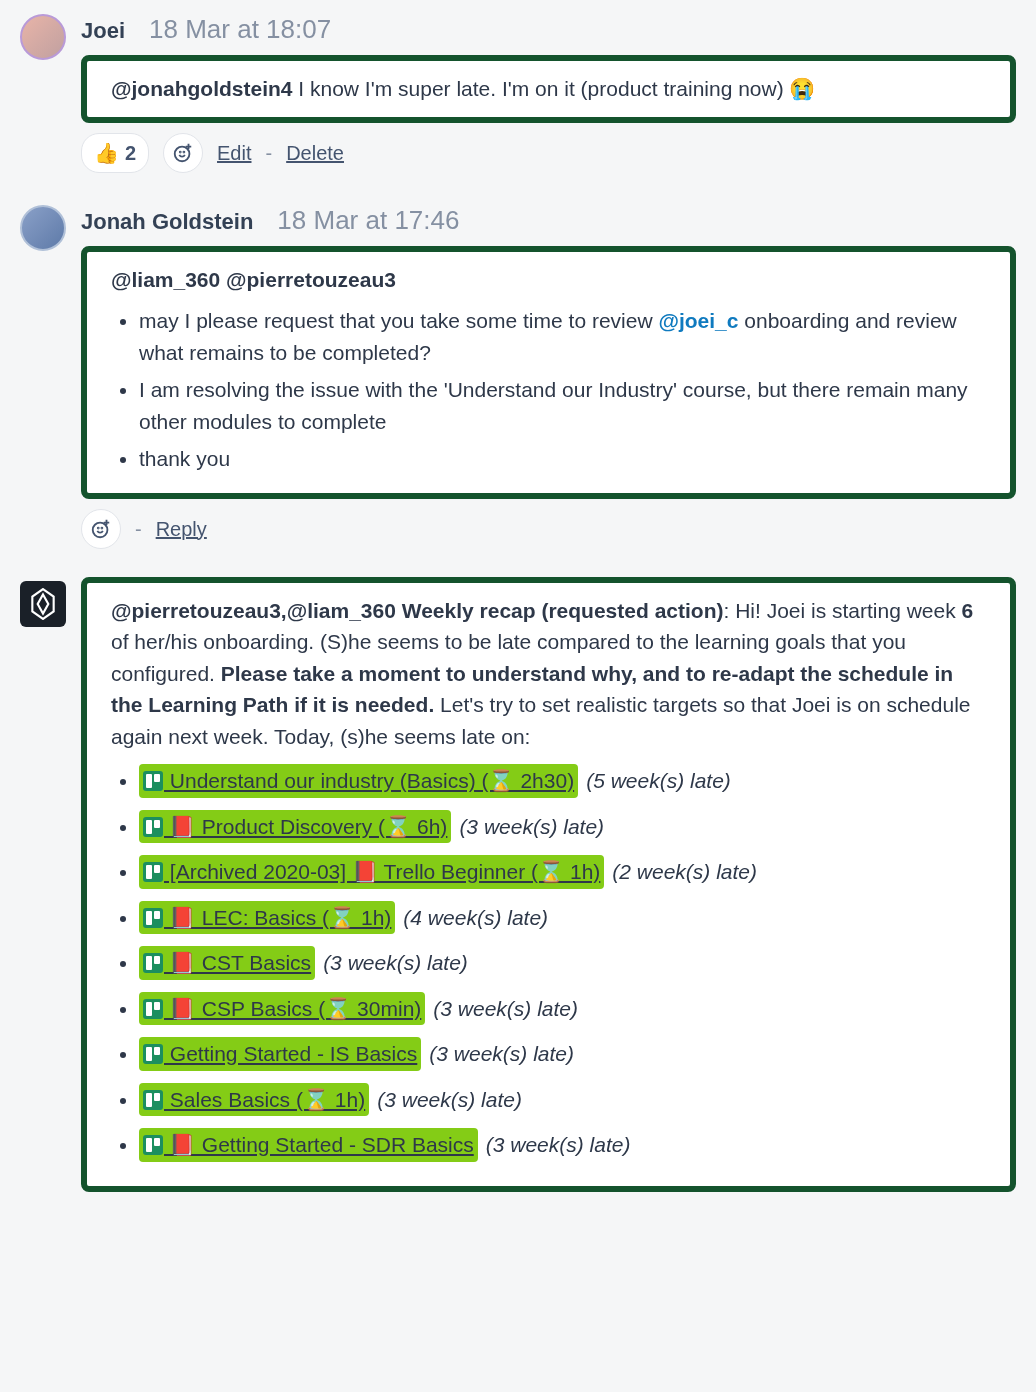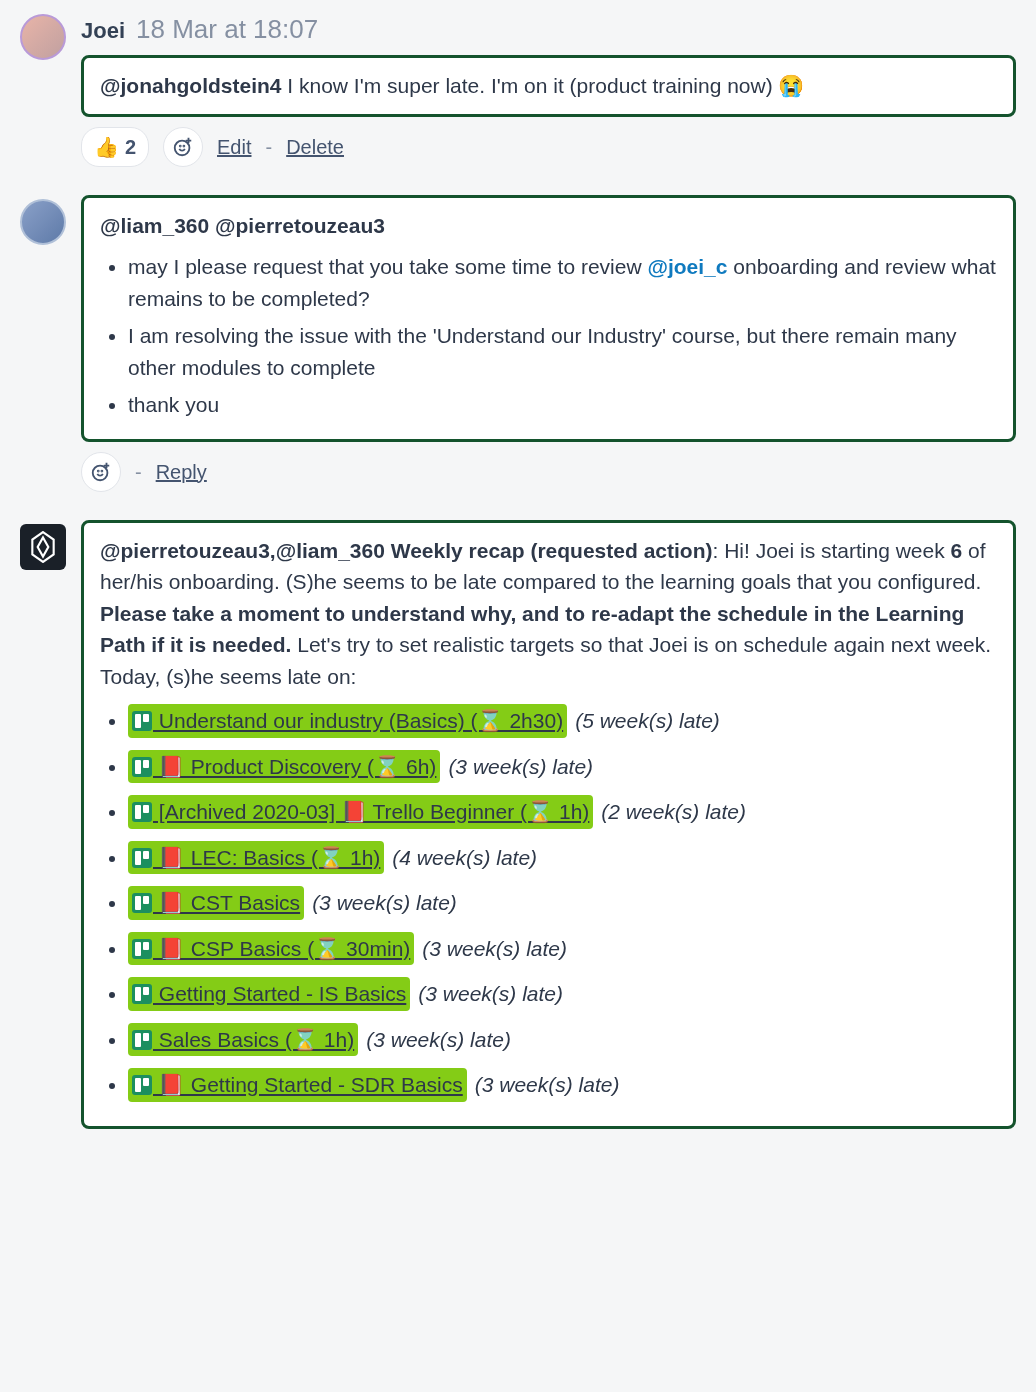--- a/index.html
+++ b/index.html
@@ -30,28 +30,28 @@
   }
   .avatar.joei { background: linear-gradient(135deg,#e8b4a8,#c0a0a0); border:2px solid #b99ad8;}
   .avatar.jonah { background: linear-gradient(135deg,#8aa0c8,#5e7aa8); border:2px solid #b0c0d8;}
   .avatar.bot {
     border-radius: 6px;
     background: #1a2028;
     display:flex; align-items:center; justify-content:center;
   }
   .avatar.bot svg { width:28px; height:32px; }
   .content { flex: 1; min-width: 0; }
-  .head { display:flex; align-items:baseline; gap:11px; margin-bottom:6px;}
+  .head { display:flex; align-items:baseline; gap:24px; margin-bottom:6px;}
   .author { font-weight: 700; font-size: 22px; color:#334155;}
   .ts { color:#8590a2; font-size:26px; }
   .bubble {
     background:#fff;
-    border:3px solid #14532d;
+    border:6px solid #14532d;
     border-radius:8px;
-    padding:12px 16px;
+    padding:12px 24px;
   }
   .mention { font-weight:700; color:#2e3849; }
   .mention.link { color:#0f7abf; font-weight:700;}
   .bubble ul { margin:10px 0 6px 0; padding-left:28px;}
   .bubble li { margin:6px 0; }
   .actions { display:flex; align-items:center; gap:14px; margin-top:10px; font-size:20px;}
   .react-pill {
     display:inline-flex; align-items:center; gap:6px;
     border:1px solid #e2e5ea; border-radius:18px;
     padding:4px 12px; background:#fff; font-weight:700; color:#44546f;
@@ -113,20 +113,24 @@
       <span class="actlink">Edit</span>
       <span class="sep">-</span>
       <span class="actlink">Delete</span>
     </div>
   </div>
 </div>
 
 <div class="msg">
   <div class="avatar jonah"></div>
   <div class="content">
+    <div class="head">
+      <span class="author">Jonah Goldstein</span>
+      <span class="ts">18 Mar at 17:46</span>
+    </div>
     <div class="bubble">
       <span class="mention">@liam_360</span>
       <span> </span>
       <span class="mention">@pierretouzeau3</span>
       <ul>
         <li>
           <span>may I please request that you take some time to review </span><span class="mention link">@joei_c</span><span> onboarding and review what remains to be completed?</span>
         </li>
         <li>I am resolving the issue with the 'Understand our Industry' course, but there remain many other modules to complete</li>
         <li>thank you</li>

